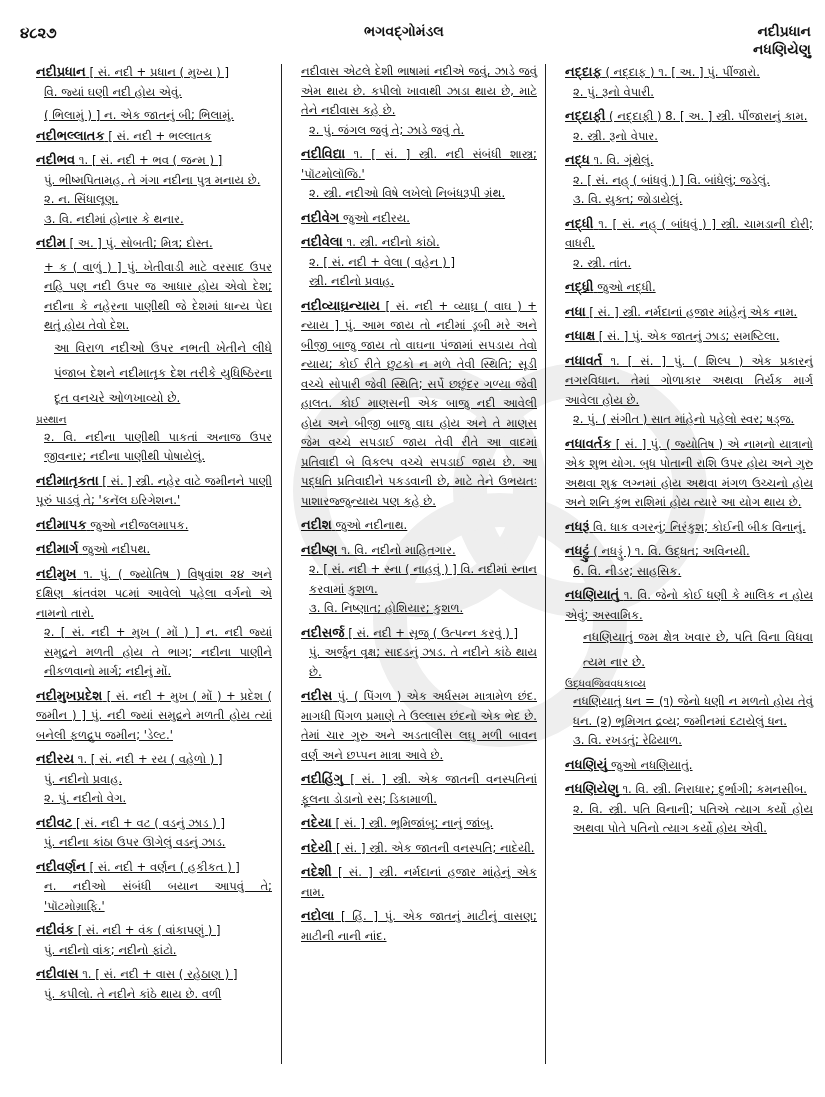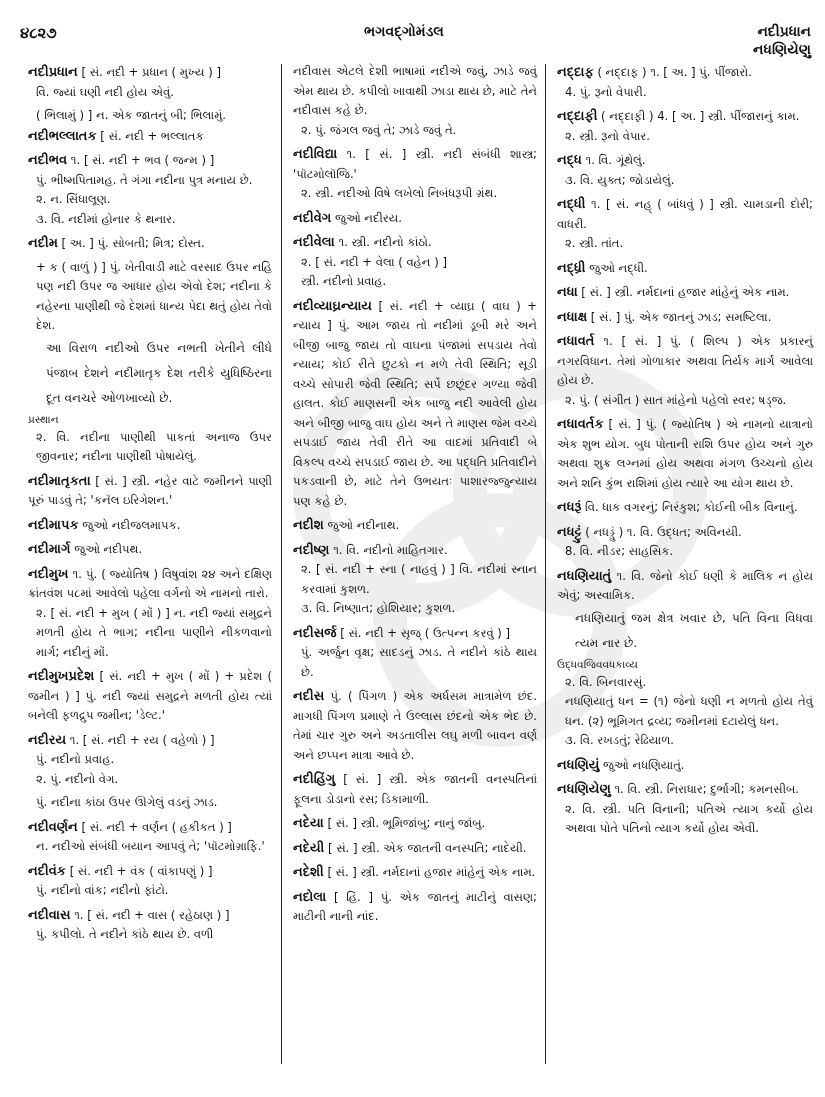--- a/index.html
+++ b/index.html
@@ -8,21 +8,21 @@
   .watermark { position:absolute; left:270px; top:300px; width:460px; height:460px; pointer-events:none; }
   .header { position:absolute; left:0; top:0; width:825px; height:58px; }
   .pnum { position:absolute; left:20px; top:24px; font-size:15px; font-weight:bold;text-align:right; }
   .ptitle { position:absolute; left:0; width:808px; top:23px; text-align:center; font-size:14px; font-weight:bold; }
   .guide { position:absolute; right:14px; top:22px; text-align:right; font-size:14px; font-weight:bold; line-height:18px; }
   .col { position:absolute; top:62px; font-size:11.6px; line-height:19.5px; }
   .col1 { left:24px; width:248px; }
   .col2 { left:289px; width:248px; }
   .col3 { left:553px; width:260px; }
   .rule { position:absolute; top:64px; width:0; border-left:1.5px solid #222; }
-  .entry { margin:0 0 4px 4px; text-align:justify; }
+  .entry { margin:0 0 4px 12px; text-align:justify;text-decoration:underline; }
   .hw { font-weight:bold; font-size:13px; }
   .ln { display:block; padding-left:8px; }
   .ln.first { padding-left:0; }
   .quote { display:block; padding-left:18px; font-size:12px; line-height:25px; }
   .src { display:block; text-align:left; font-size:10.5px; line-height:17px; }
 </style>
 </head>
 <body>
 
 <svg class="watermark" viewBox="0 0 460 460">
@@ -84,20 +84,21 @@
     </div>
     <div class="entry">
       <span class="ln first"><span class="hw">નદીમુખપ્રદેશ</span> <span class="">[ સં. નદી + મુખ ( મોં ) + પ્રદેશ ( જમીન ) ] પું. નદી જ્યાં સમુદ્રને મળતી હોય ત્યાં બનેલી ફળદ્રુપ જમીન; 'ડેલ્ટ.'</span></span>
     </div>
     <div class="entry">
       <span class="ln first"><span class="hw">નદીરય</span> <span class="">૧. [ સં. નદી + રય ( વહેળો ) ]</span></span>
       <span class="ln"><span class="">પું. નદીનો પ્રવાહ.</span></span>
       <span class="ln"><span class="">૨. પું. નદીનો વેગ.</span></span>
     </div>
     <div class="entry">
+      <span class="ln first"><span class="hw">નદીવટ</span> <span class="">[ સં. નદી + વટ ( વડનું ઝાડ ) ]</span></span>
       <span class="ln"><span class="">પું. નદીના કાંઠા ઉપર ઊગેલું વડનું ઝાડ.</span></span>
     </div>
     <div class="entry">
       <span class="ln first"><span class="hw">નદીવર્ણન</span> <span class="">[ સં. નદી + વર્ણન ( હકીકત ) ]</span></span>
       <span class="ln"><span class="">ન. નદીઓ સંબંધી બયાન આપવું તે; 'પૉટમોગ્રાફિ.'</span></span>
     </div>
     <div class="entry">
       <span class="ln first"><span class="hw">નદીવંક</span> <span class="">[ સં. નદી + વંક ( વાંકાપણું ) ]</span></span>
       <span class="ln"><span class="">પું. નદીનો વાંક; નદીનો ફાંટો.</span></span>
     </div>
@@ -153,28 +154,29 @@
     <div class="entry">
       <span class="ln first"><span class="hw">નદેશી</span> <span class="">[ સં. ] સ્ત્રી. નર્મદાનાં હજાર માંહેનું એક નામ.</span></span>
     </div>
     <div class="entry">
       <span class="ln first"><span class="hw">નદોલા</span> <span class="">[ હિં. ] પું. એક જાતનું માટીનું વાસણ; માટીની નાની નાંદ.</span></span>
     </div>
   </div>
 <div class="col col3">
     <div class="entry">
       <span class="ln first"><span class="hw">નદ્દાફ</span> <span class="">( નદ્દાફ ) ૧. [ અ. ] પું. પીંજારો.</span></span>
-      <span class="ln"><span class="">4. પું. રૂનો વેપારી.</span></span>
-    </div>
-    <div class="entry">
-      <span class="ln first"><span class="hw">નદ્દાફી</span> <span class="">( નદ્દાફી ) 4. [ અ. ] સ્ત્રી. પીંજારાનું કામ.</span></span>
+      <span class="ln"><span class="">૨. પું. રૂનો વેપારી.</span></span>
+    </div>
+    <div class="entry">
+      <span class="ln first"><span class="hw">નદ્દાફી</span> <span class="">( નદ્દાફી ) 8. [ અ. ] સ્ત્રી. પીંજારાનું કામ.</span></span>
       <span class="ln"><span class="">૨. સ્ત્રી. રૂનો વેપાર.</span></span>
     </div>
     <div class="entry">
       <span class="ln first"><span class="hw">નદ્ધ</span> <span class="">૧. વિ. ગૂંથેલું.</span></span>
+      <span class="ln"><span class="">૨. [ સં. નહ્ ( બાંધવું ) ] વિ. બાંધેલું; જડેલું.</span></span>
       <span class="ln"><span class="">૩. વિ. યુક્ત; જોડાયેલું.</span></span>
     </div>
     <div class="entry">
       <span class="ln first"><span class="hw">નદ્ધી</span> <span class="">૧. [ સં. નહ્ ( બાંધવું ) ] સ્ત્રી. ચામડાની દોરી; વાધરી.</span></span>
       <span class="ln"><span class="">૨. સ્ત્રી. તાંત.</span></span>
     </div>
     <div class="entry">
       <span class="ln first"><span class="hw">નદ્ધ્રી</span> <span class="">જુઓ નદ્ધી.</span></span>
     </div>
     <div class="entry">
@@ -188,27 +190,26 @@
       <span class="ln"><span class="">૨. પું. ( સંગીત ) સાત માંહેનો પહેલો સ્વર; ષડ્જ.</span></span>
     </div>
     <div class="entry">
       <span class="ln first"><span class="hw">નધાવર્તક</span> <span class="">[ સં. ] પું. ( જ્યોતિષ ) એ નામનો યાત્રાનો એક શુભ યોગ. બુધ પોતાની રાશિ ઉપર હોય અને ગુરુ અથવા શુક્ર લગ્નમાં હોય અથવા મંગળ ઉચ્ચનો હોય અને શનિ કુંભ રાશિમાં હોય ત્યારે આ યોગ થાય છે.</span></span>
     </div>
     <div class="entry">
       <span class="ln first"><span class="hw">નધરૂં</span> <span class="">વિ. ધાક વગરનું; નિરંકુશ; કોઈની બીક વિનાનું.</span></span>
     </div>
     <div class="entry">
       <span class="ln first"><span class="hw">નધટ્ટું</span> <span class="">( નધડ્ડું ) ૧. વિ. ઉદ્ધત; અવિનયી.</span></span>
-      <span class="ln"><span class="">8. વિ. નીડર; સાહસિક.</span></span>
+      <span class="ln"><span class="">6. વિ. નીડર; સાહસિક.</span></span>
     </div>
     <div class="entry">
       <span class="ln first"><span class="hw">નધણિયાતું</span> <span class="">૧. વિ. જેનો કોઈ ધણી કે માલિક ન હોય એવું; અસ્વામિક.</span></span>
       <span class="quote">નધણિયાતું જમ ક્ષેત્ર ખવાર છે, પતિ વિના વિધવા ત્યમ નાર છે.</span>
       <span class="src">ઉદ્ધવજિવવધકાવ્ય</span>
-      <span class="ln">૨. વિ. બિનવારસું.</span>
       <span class="ln">નધણિયાતું ધન = (૧) જેનો ધણી ન મળતો હોય તેવું ધન. (૨) ભૂમિગત દ્રવ્ય; જમીનમાં દટાયેલું ધન.</span>
       <span class="ln">૩. વિ. રખડતું; રેઢિયાળ.</span>
     </div>
     <div class="entry">
       <span class="ln first"><span class="hw">નધણિયું</span> <span class="">જુઓ નધણિયાતું.</span></span>
     </div>
     <div class="entry">
       <span class="ln first"><span class="hw">નધણિયેણુ</span> <span class="">૧. વિ. સ્ત્રી. નિરાધાર; દુર્ભાગી; કમનસીબ.</span></span>
       <span class="ln"><span class="">૨. વિ. સ્ત્રી. પતિ વિનાની; પતિએ ત્યાગ કર્યો હોય અથવા પોતે પતિનો ત્યાગ કર્યો હોય એવી.</span></span>
     </div>

